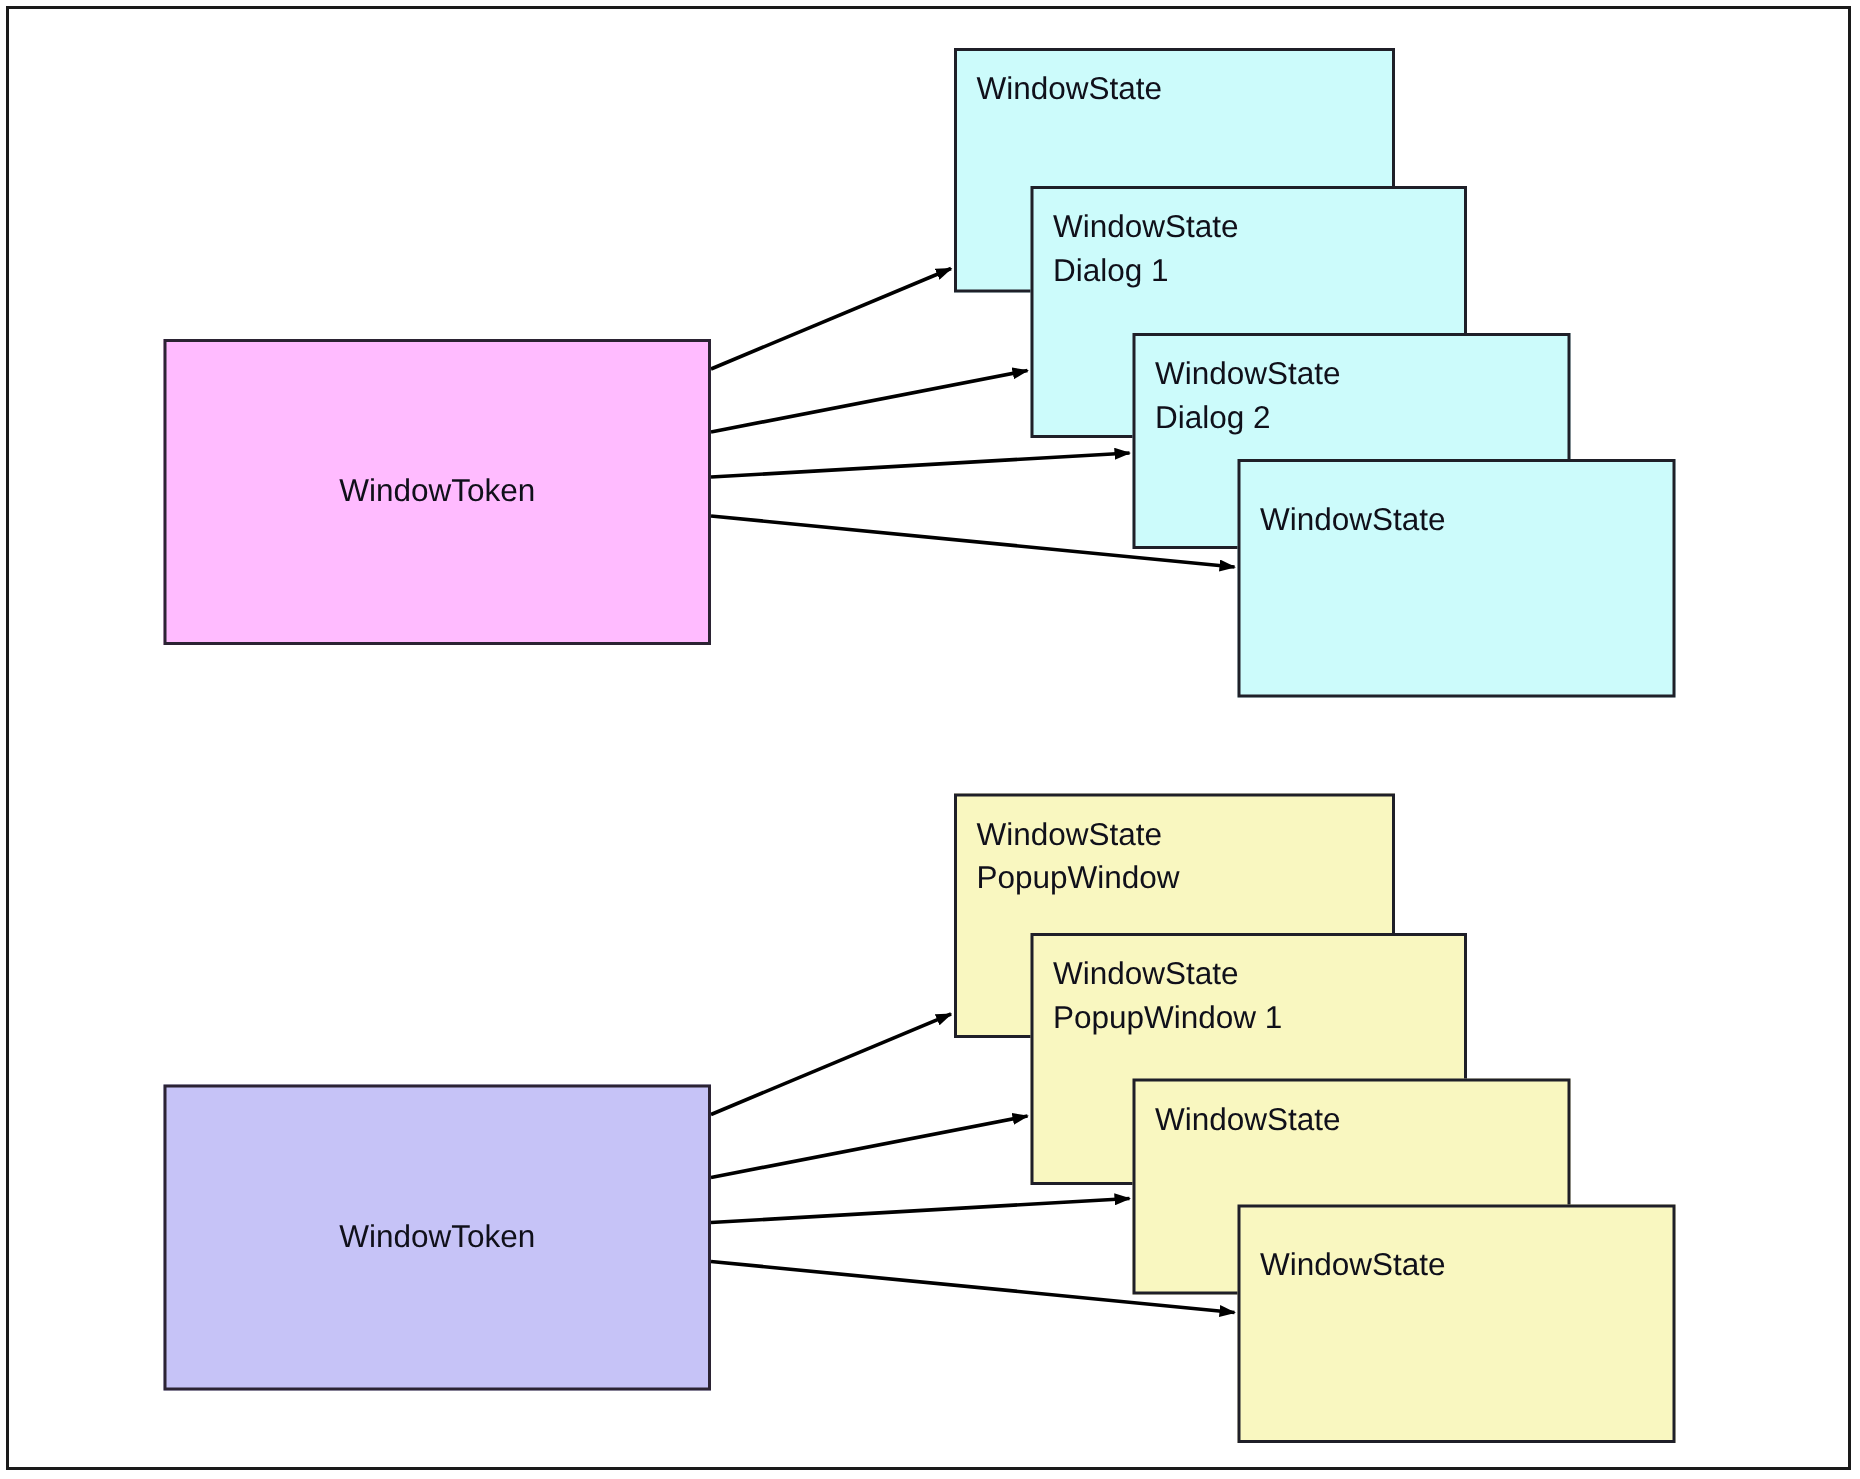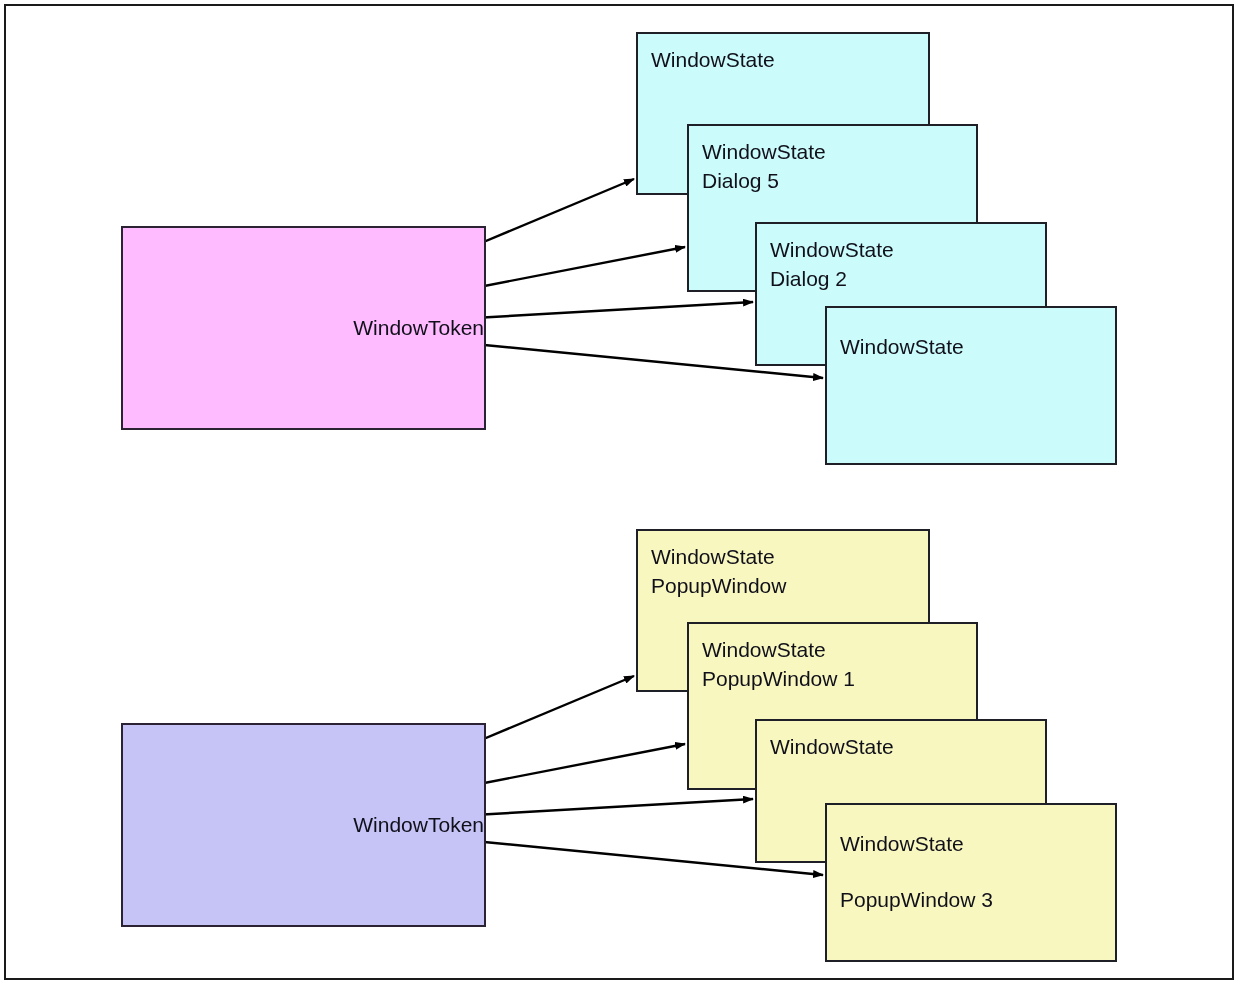--- a/index.html
+++ b/index.html
@@ -48,24 +48,23 @@
   }
   .node.loose {
     line-height: 56px;
   }
   .token {
     position: absolute;
     box-sizing: border-box;
     border: 2px solid #2b2333;
     display: flex;
     align-items: center;
-    justify-content: flex-end;
+    justify-content: center;
     font-size: 21px;
     color: #10101a;
-    margin-left: 12px;
   }
 </style>
 </head>
 <body>
 
 <div id="canvas">
   <div id="outer-frame"></div>
 
   <svg id="arrow-layer" viewBox="0 0 1240 986" xmlns="http://www.w3.org/2000/svg">
     <defs>
@@ -80,27 +79,27 @@
         <line x1="474" y1="344" x2="823" y2="378" stroke="#000000" stroke-width="2.4" marker-end="url(#arrowhead)"></line>
         <line x1="474" y1="743" x2="634" y2="676" stroke="#000000" stroke-width="2.4" marker-end="url(#arrowhead)"></line>
         <line x1="474" y1="785" x2="685" y2="744" stroke="#000000" stroke-width="2.4" marker-end="url(#arrowhead)"></line>
         <line x1="474" y1="815" x2="753" y2="799" stroke="#000000" stroke-width="2.4" marker-end="url(#arrowhead)"></line>
         <line x1="474" y1="841" x2="823" y2="875" stroke="#000000" stroke-width="2.4" marker-end="url(#arrowhead)"></line>
       </g>
   </svg>
 
   <div id="node-layer">
       <div class="node" style="left: 636px; top: 32px; width: 294px; height: 163px; background: rgb(204, 251, 251); z-index: 10;"><span class="line">WindowState</span></div>
-      <div class="node" style="left: 687px; top: 124px; width: 291px; height: 168px; background: rgb(204, 251, 251); z-index: 11;"><span class="line">WindowState</span><span class="line">Dialog 5</span></div>
+      <div class="node" style="left: 687px; top: 124px; width: 291px; height: 168px; background: rgb(204, 251, 251); z-index: 11;"><span class="line">WindowState</span><span class="line">Dialog 1</span></div>
       <div class="node" style="left: 755px; top: 222px; width: 292px; height: 144px; background: rgb(204, 251, 251); z-index: 12;"><span class="line">WindowState</span><span class="line">Dialog 2</span></div>
       <div class="node loose" style="left: 825px; top: 306px; width: 292px; height: 159px; background: rgb(204, 251, 251); z-index: 13;"><span class="line">WindowState</span></div>
       <div class="token" style="left: 109px; top: 226px; width: 365px; height: 204px; background: rgb(255, 187, 255); border-color: rgb(43, 35, 51); z-index: 20;">
         <span>WindowToken</span>
       </div>
       <div class="node" style="left: 636px; top: 529px; width: 294px; height: 163px; background: rgb(249, 247, 192); z-index: 10;"><span class="line">WindowState</span><span class="line">PopupWindow</span></div>
       <div class="node" style="left: 687px; top: 622px; width: 291px; height: 168px; background: rgb(249, 247, 192); z-index: 11;"><span class="line">WindowState</span><span class="line">PopupWindow 1</span></div>
       <div class="node" style="left: 755px; top: 719px; width: 292px; height: 144px; background: rgb(249, 247, 192); z-index: 12;"><span class="line">WindowState</span></div>
-      <div class="node loose" style="left: 825px; top: 803px; width: 292px; height: 159px; background: rgb(249, 247, 192); z-index: 13;"><span class="line">WindowState</span><span class="line">PopupWindow 3</span></div>
+      <div class="node loose" style="left: 825px; top: 803px; width: 292px; height: 159px; background: rgb(249, 247, 192); z-index: 13;"><span class="line">WindowState</span></div>
       <div class="token" style="left: 109px; top: 723px; width: 365px; height: 204px; background: rgb(198, 195, 247); border-color: rgb(43, 35, 51); z-index: 20;">
         <span>WindowToken</span>
       </div>
     </div>
 </div>
 
 </body></html>

